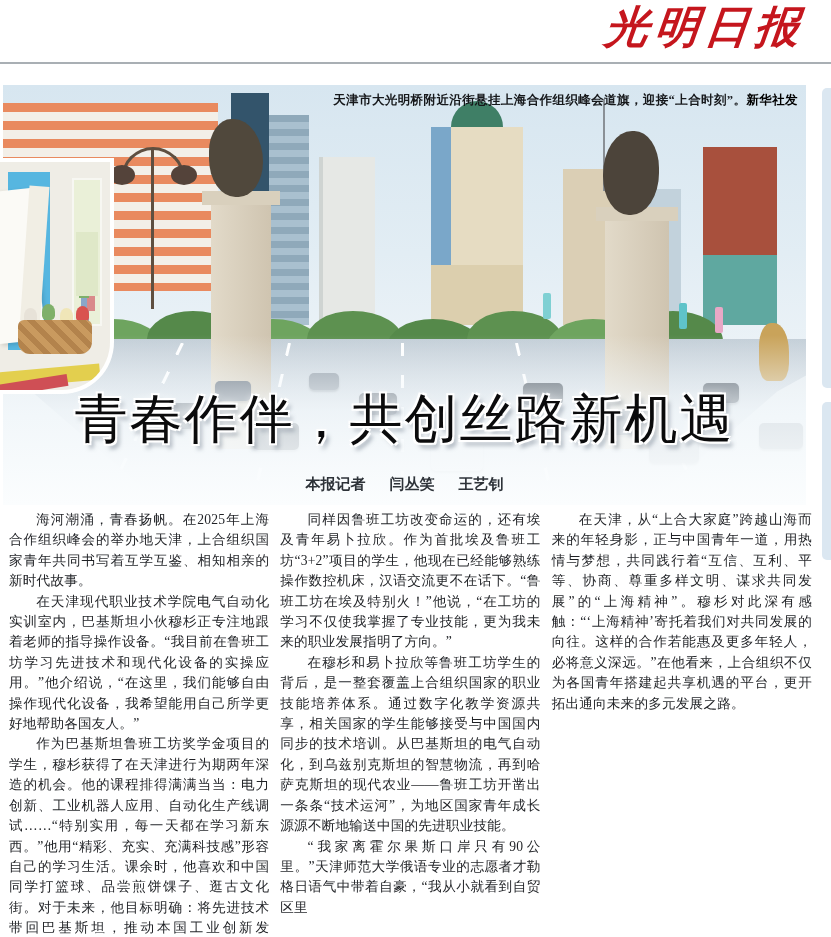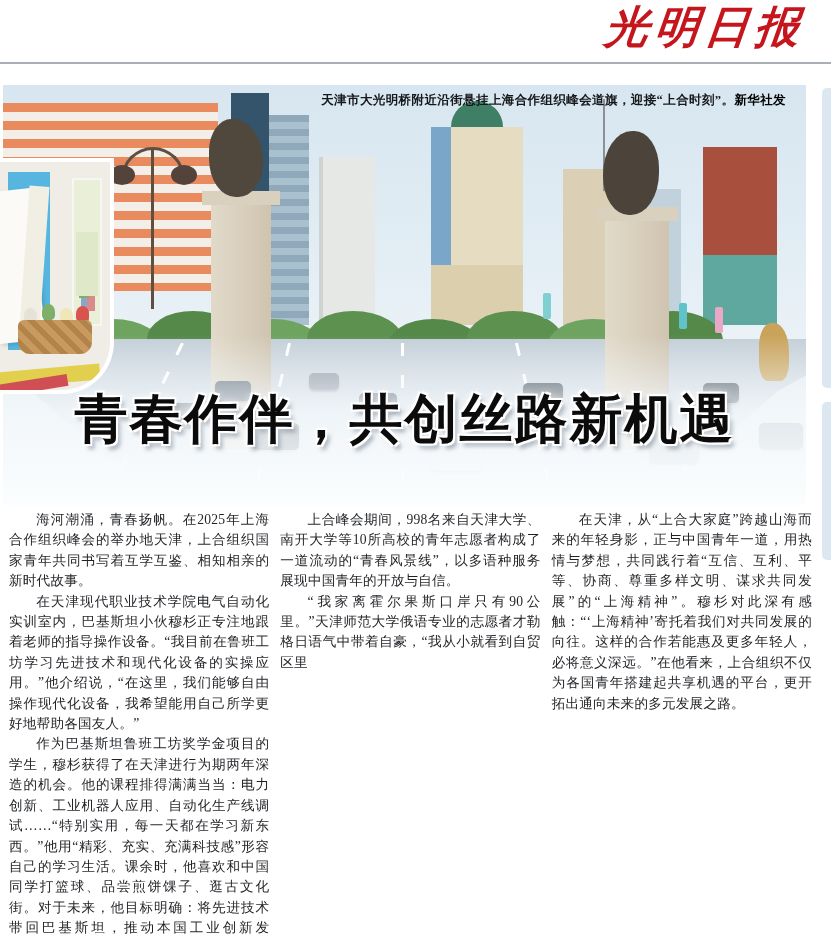--- a/index.html
+++ b/index.html
@@ -92,26 +92,26 @@
   .car:nth-of-type(6){ left:428px; top:356px; width:52px; height:30px; background:#dfe4e8; }
   .car:nth-of-type(7){ left:520px; top:298px; width:40px; height:22px; background:#39444f; }
   .car:nth-of-type(8){ left:584px; top:324px; width:46px; height:26px; background:#515c68; }
   .car:nth-of-type(9){ left:646px; top:350px; width:50px; height:28px; background:#aab3bb; }
   .car:nth-of-type(10){ left:700px; top:298px; width:36px; height:20px; background:#434e5a; }
   .car:nth-of-type(11){ left:756px; top:338px; width:44px; height:26px; background:#97a1aa; }
 
   .fade { position:absolute; left:0; right:0; bottom:0; height:170px; z-index:4;
           background:linear-gradient(180deg,rgba(240,246,250,0) 0%,rgba(244,249,252,.8) 45%,#fbfdfe 100%); }
 
-  .caption { position:absolute; top:7px; right:20px; z-index:5; font-size:12.5px; line-height:17px;
+  .caption { position:absolute; top:7px; right:8px; z-index:5; font-size:12.5px; line-height:17px;
              color:#16181b; font-weight:600; letter-spacing:.4px; }
   .caption b { font-weight:bold; color:#000; }
 
   .headline { position:absolute; left:0; right:0; top:303px; z-index:5; text-align:center;
-              font-size:53px; line-height:62px; font-weight:bold; color:#0b0b0c; letter-spacing:2px;
+              font-size:53px; line-height:62px; font-weight:normal; color:#0b0b0c; letter-spacing:2px;
               font-family:"Liberation Serif", serif;
               text-shadow:-2px -2px 0 #fff, 2px -2px 0 #fff, -2px 2px 0 #fff, 2px 2px 0 #fff,
                           0 0 8px #fff, 4px 5px 4px rgba(70,85,105,.5); }
   .byline { position:absolute; left:0; right:0; top:390px; z-index:5; text-align:center;
             font-size:15px; font-weight:bold; color:#2d3238; }
   .byline span { margin:0 12px; }
 
   
   .inset { position:absolute; top:158px; left:0; width:114px; height:236px; z-index:6;
            background:#efede6; border-top:4px solid #fff; border-right:4px solid #fff;
@@ -225,20 +225,23 @@
     <b class="car"></b>
     <b class="car"></b>
     <b class="car"></b>
 
     <div class="fade"></div>
 
     <div class="caption"><span>天津市大光明桥附近沿街悬挂上海合作组织峰会道旗，迎接“上合时刻”。</span><b>新华社发</b></div>
 
     <div class="headline">青春作伴，共创丝路新机遇</div>
 
+    <div class="byline">
+      <span>本报记者</span><span>闫丛笑</span><span>王艺钊</span>
+    </div>
   </div>
 
   <div class="inset">
     <div class="ins-blue"></div>
     <div class="ins-page1"></div>
     <div class="ins-page2"></div>
     <div class="ins-scroll"></div>
     <div class="ins-scroll-art"></div>
     <i class="ins-fig if1"></i>
     <i class="ins-fig if2"></i>
@@ -252,21 +255,22 @@
   <div class="strip s1"></div>
   <div class="strip s2"></div>
 
   <div class="article">
     <div class="col">
       <p>海河潮涌，青春扬帆。在2025年上海合作组织峰会的举办地天津，上合组织国家青年共同书写着互学互鉴、相知相亲的新时代故事。</p>
       <p>在天津现代职业技术学院电气自动化实训室内，巴基斯坦小伙穆杉正专注地跟着老师的指导操作设备。“我目前在鲁班工坊学习先进技术和现代化设备的实操应用。”他介绍说，“在这里，我们能够自由操作现代化设备，我希望能用自己所学更好地帮助各国友人。”</p>
       <p>作为巴基斯坦鲁班工坊奖学金项目的学生，穆杉获得了在天津进行为期两年深造的机会。他的课程排得满满当当：电力创新、工业机器人应用、自动化生产线调试……“特别实用，每一天都在学习新东西。”他用“精彩、充实、充满科技感”形容自己的学习生活。课余时，他喜欢和中国同学打篮球、品尝煎饼馃子、逛古文化街。对于未来，他目标明确：将先进技术带回巴基斯坦，推动本国工业创新发展。“如果有机会参与中巴合作项目，我希望既做工程师，又当翻译，成为两国之间的桥梁。”</p>
     </div>
     <div class="col">
-      <p>上合峰会期间，998名来自天津大学、南开大学等10所高校的青年志愿者构成了一道流动的“青春风景线”，以多语种服务展现中国青年的开放与自信。</p>
+      <p>同样因鲁班工坊改变命运的，还有埃及青年易卜拉欣。作为首批埃及鲁班工坊“3+2”项目的学生，他现在已经能够熟练操作数控机床，汉语交流更不在话下。“鲁班工坊在埃及特别火！”他说，“在工坊的学习不仅使我掌握了专业技能，更为我未来的职业发展指明了方向。”</p>
+      <p>在穆杉和易卜拉欣等鲁班工坊学生的背后，是一整套覆盖上合组织国家的职业技能培养体系。通过数字化教学资源共享，相关国家的学生能够接受与中国国内同步的技术培训。从巴基斯坦的电气自动化，到乌兹别克斯坦的智慧物流，再到哈萨克斯坦的现代农业——鲁班工坊开凿出一条条“技术运河”，为地区国家青年成长源源不断地输送中国的先进职业技能。</p>
       <p>“我家离霍尔果斯口岸只有90公里。”天津师范大学俄语专业的志愿者才勒格日语气中带着自豪，“我从小就看到自贸区里</p>
     </div>
     <div class="col">
       <p><span>在天津，从“上合大家庭”跨越山海而来的年轻身影，正与中国青年一道，用热情与梦想，共同践行着“互信、互利、平等、协商、尊重多样文明、谋求共同发展”的“上海精神”。穆杉对此深有感触：“‘上海精神’寄托着我们对共同发展的向往。这样的合作若能惠及更多年轻人，必将意义深远。”在他看来，上合组织不仅为各国青年搭建起共享机遇的平台，更开拓出通向未来的多元发展之路。</span></p>
     </div>
   </div>
 
 </div>
 
 </body></html>

